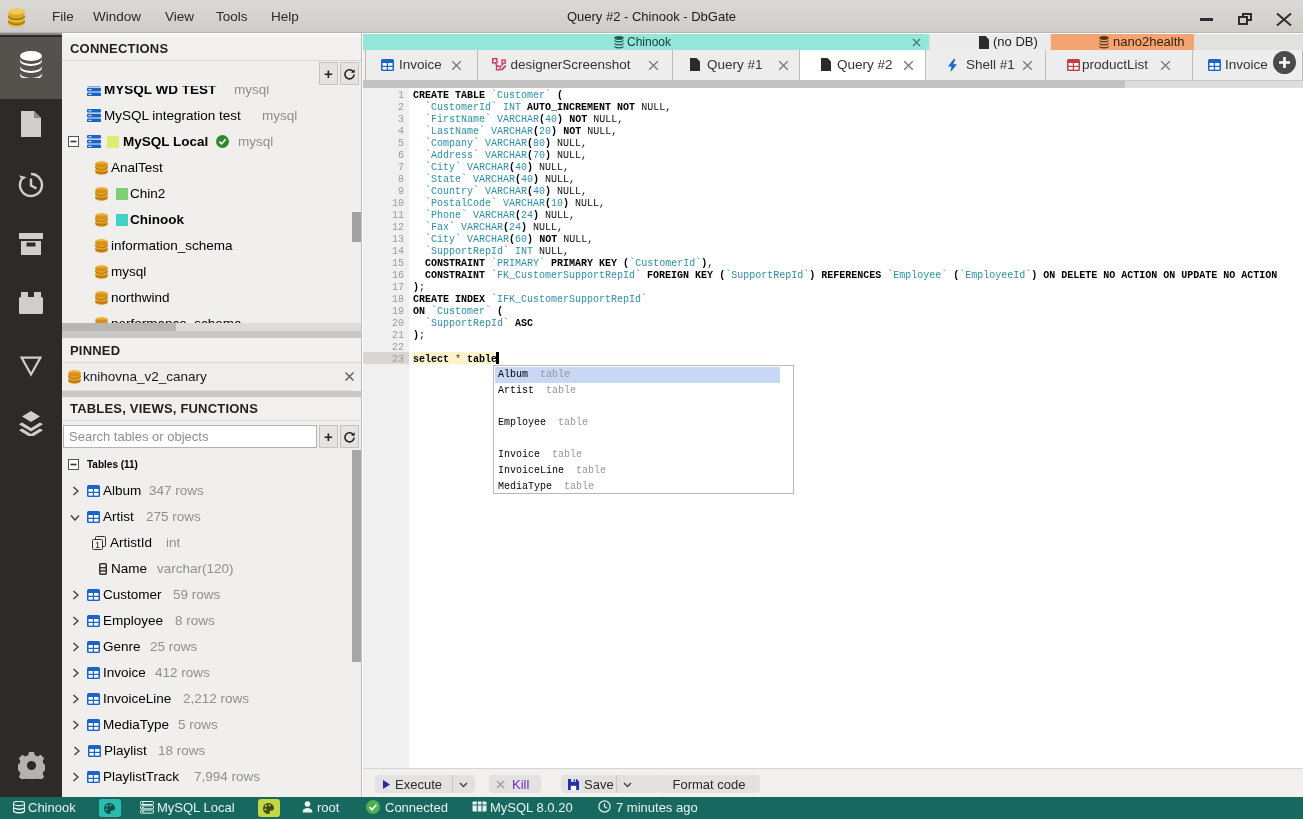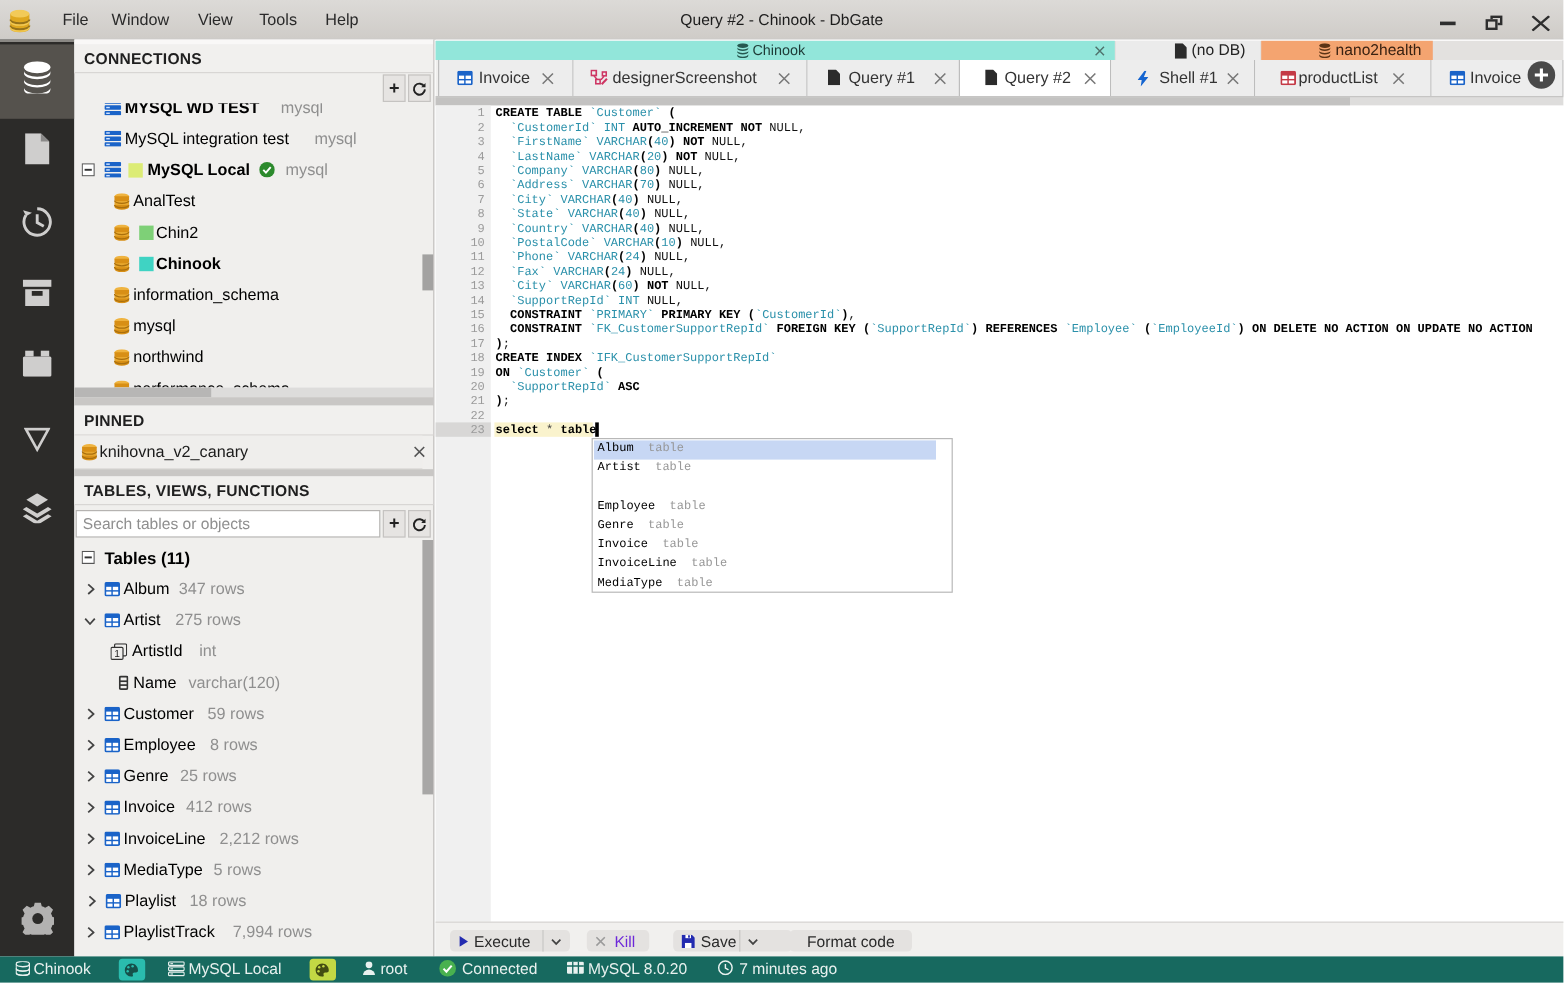--- a/index.html
+++ b/index.html
@@ -298,21 +298,21 @@
   <div class="widgethead" style="top:364px;height:24px;line-height:24px">TABLES, VIEWS, FUNCTIONS</div>
   <div class="searchrow" style="top:391px">
     <input placeholder="Search tables or objects" style="">
     <div class="sbtn" style="left:257px">+</div>
     <div class="sbtn" style="left:278px"><svg width="13" height="13" viewBox="0 0 13 13" style="margin-top:5px">
           <path d="M10.6 4.2 A4.6 4.6 0 1 0 11.1 6.5" fill="none" stroke="#222" stroke-width="1.6"></path>
           <path d="M11.6 1.2 v3.6 h-3.6 z" fill="#222"></path>
         </svg></div>
   </div>
   <div id="tablestree" class="abs" style="left:0;top:415px;width:300px;height:347px;overflow:hidden">
-    <div class="abs" style="left:0;top:4px;width:290px;height:26px;line-height:26px;font-size:14px;white-space:nowrap">
+    <div class="abs" style="left:0;top:4px;width:290px;height:26px;line-height:26px;font-size:10px;white-space:nowrap">
         <svg class="abs" style="left:6px;top:7px" width="11" height="11" viewBox="0 0 11 11">
           <rect x=".5" y=".5" width="10" height="10" fill="#fff" stroke="#555"></rect>
           <rect x="2.5" y="4.7" width="6" height="1.6" fill="#333"></rect>
         </svg>
         <span class="abs" style="left:25px;font-weight:bold">Tables (11)</span>
       </div>
     <div class="abs" style="left:0;top:30px;width:290px;height:26px;line-height:26px;font-size:13.5px;white-space:nowrap">
         <svg class="abs" style="left:10px;top:8px" width="7" height="10" viewBox="0 0 7 10">
           <path d="M1.5 1 L6 5 L1.5 9" fill="none" stroke="#444" stroke-width="1.5"></path>
         </svg>
@@ -639,21 +639,20 @@
   <span class="i">`SupportRepId`</span> <span class="k">ASC</span>
 <span class="k">)</span>;
 
 <span class="k">select</span> <span style="color:#444">*</span> <span class="k">table</span> </div>
 <div id="cursor"></div>
 </div>
 <div id="popup" class="abs">
       <div class="prow sel" style="top:1px">Album  <span class="g">table</span></div>
       <div class="prow" style="top:17px">Artist  <span class="g">table</span></div>
       <div class="prow" style="top:49px">Employee  <span class="g">table</span></div>
-      <div class="prow" style="top:65px">Genre  <span class="g">table</span></div>
       <div class="prow" style="top:81px">Invoice  <span class="g">table</span></div>
       <div class="prow" style="top:97px">InvoiceLine  <span class="g">table</span></div>
       <div class="prow" style="top:113px">MediaType  <span class="g">table</span></div>
     </div>
 <div id="qtoolbar" class="abs">
 <div class="tbtn" style="left:12px;width:100px">
         <svg style="position:absolute;left:7px;top:5px" width="9" height="9" viewBox="0 0 9 9">
           <path d="M1 0 L8 4.5 L1 9 z" fill="#232bb0"></path>
         </svg>
         <span style="position:absolute;left:20px">Execute</span>

